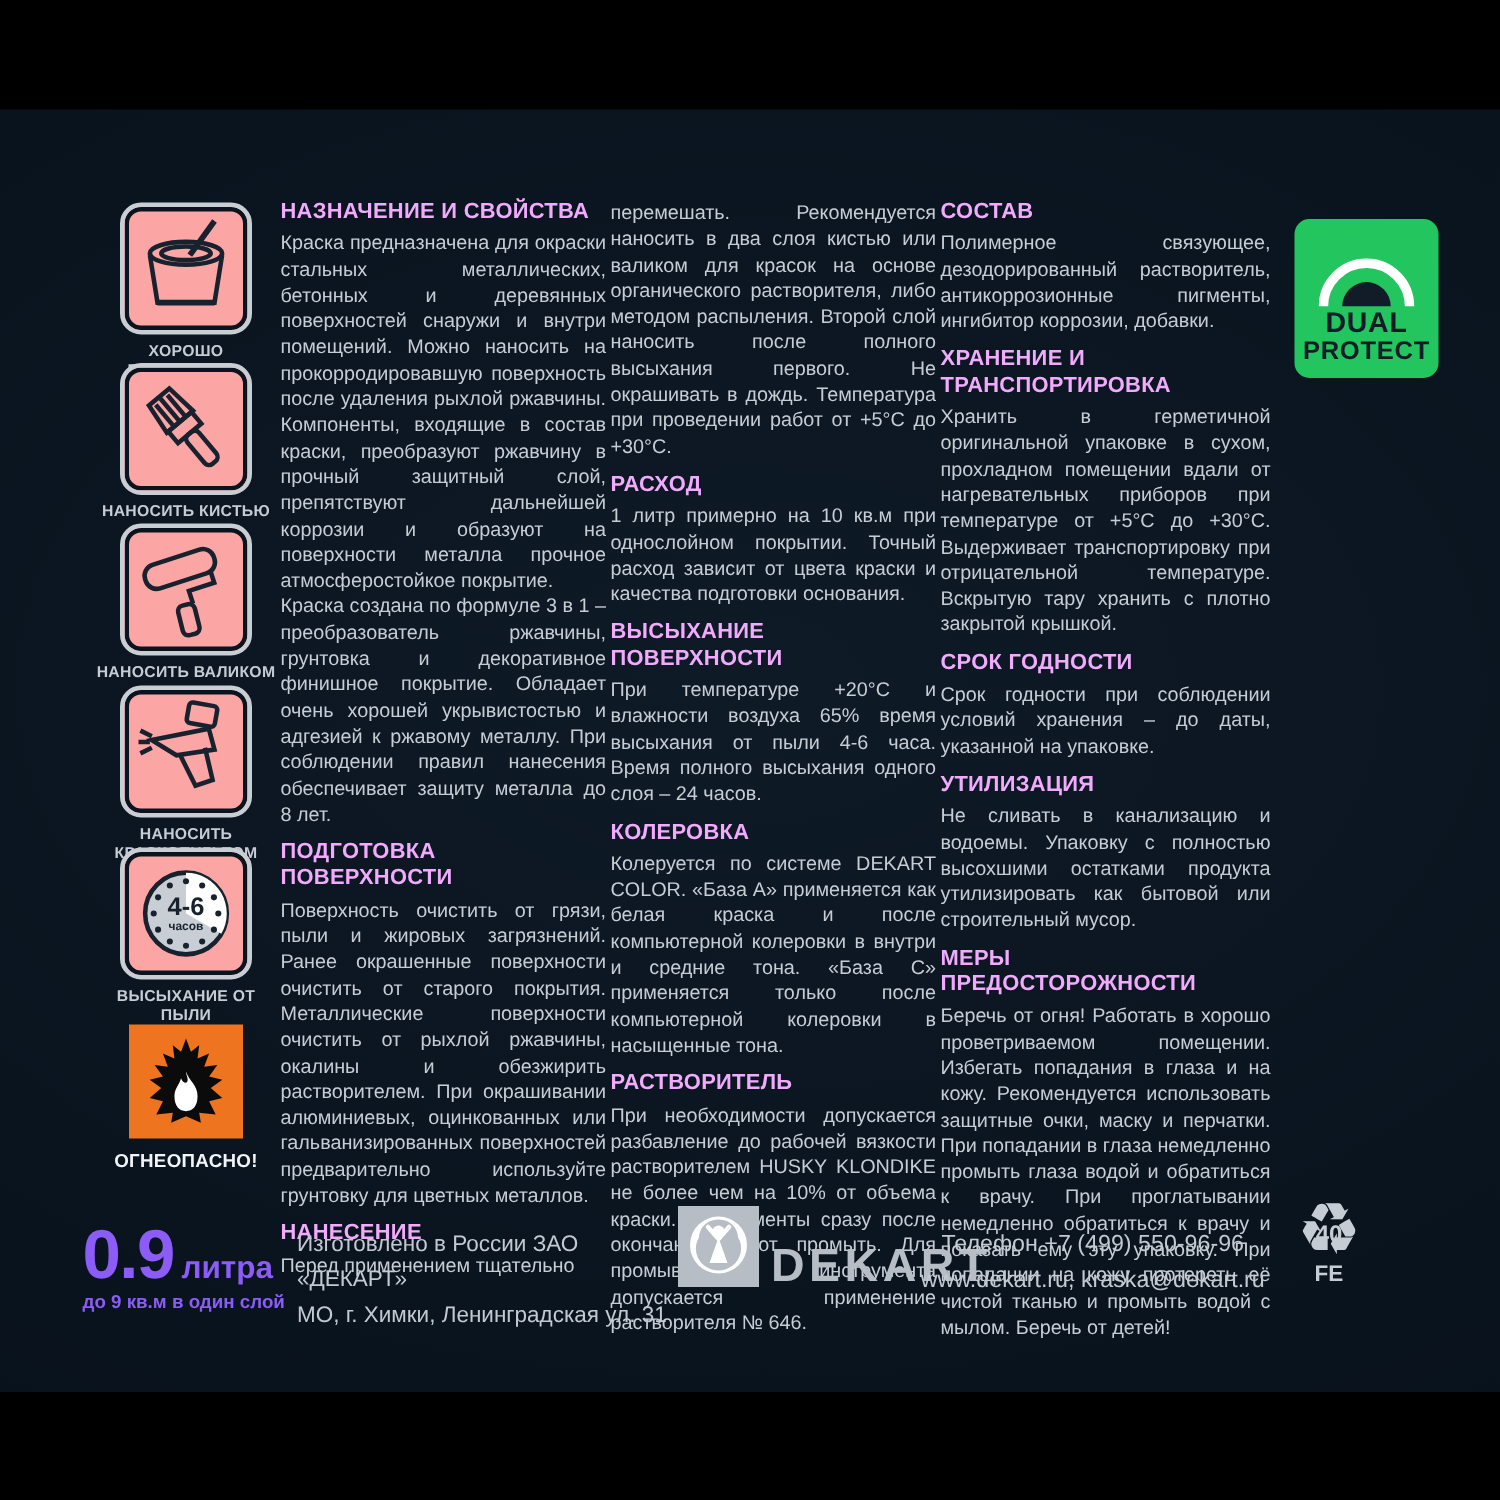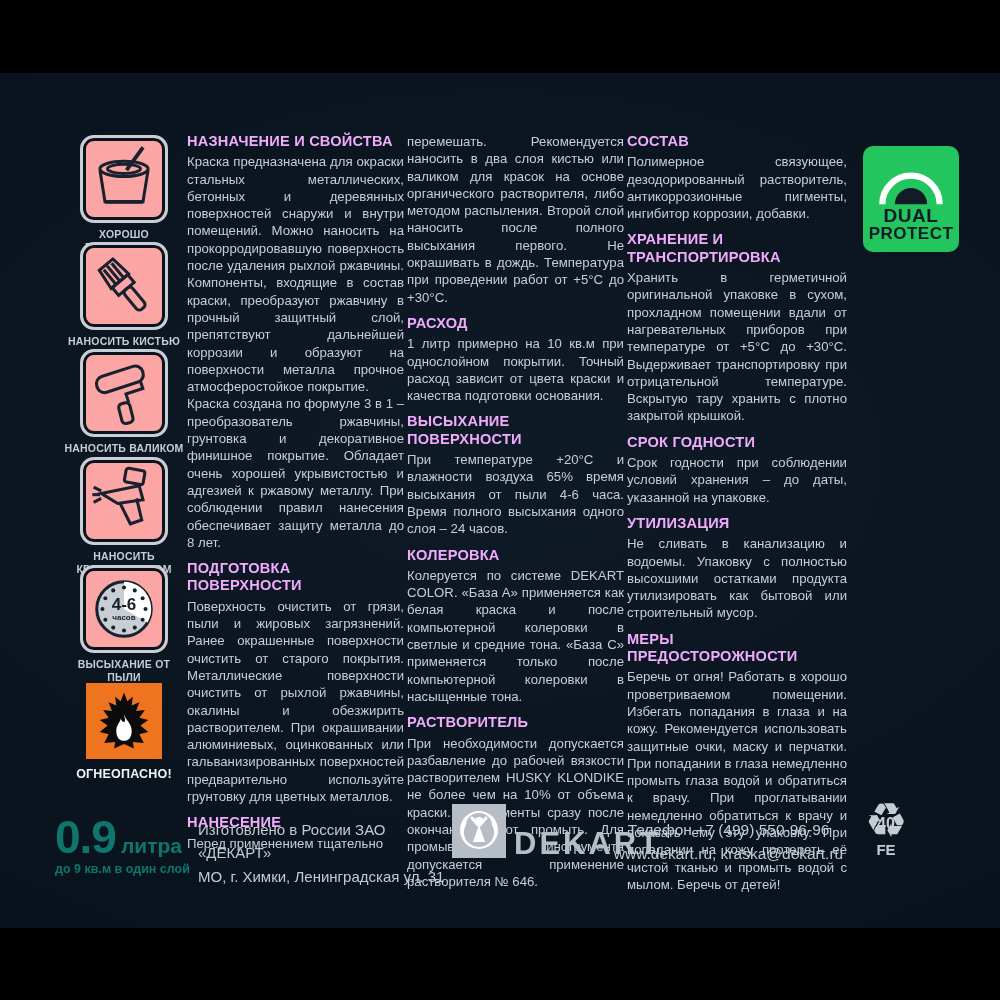--- a/index.html
+++ b/index.html
@@ -33,21 +33,21 @@
   
   .dual{position:absolute;left:861px;top:146px;width:100px;display:flex;flex-direction:column;align-items:center;}
   .dual-badge{width:96px;background:#22c55e;border-radius:10px;padding:8px 0 9px 0;
               display:flex;flex-direction:column;align-items:center;}
   .dual-line{font-weight:bold;color:#121c28;line-height:1.02;letter-spacing:.5px;}
   .dual-line.l1{font-size:19px;} .dual-line.l2{font-size:17px;}
   .dual-caption{margin-top:9px;font-weight:bold;font-size:10.5px;line-height:1.3;color:#cfd4db;
                 text-align:center;}
 
   
-  .volume{position:absolute;left:55px;top:806px;color:#0f766e;}
+  .volume{position:absolute;left:55px;top:806px;color:#8b5cf6;}
   .volume-row{display:flex;align-items:baseline;gap:5px;}
   .volume-big{font-weight:bold;font-size:46px;line-height:1;letter-spacing:-1px;}
   .volume-unit{font-weight:bold;font-size:21px;margin-top:28px;}
   .volume-note{font-weight:bold;font-size:12.5px;margin-top:2px;}
   .made-in{position:absolute;left:198px;top:818px;width:250px;color:#c3c9d1;font-size:15px;line-height:1.55;}
   .brand{position:absolute;left:452px;top:804px;display:flex;align-items:flex-end;gap:8px;}
   .brand-logo{width:54px;height:54px;background:#b7bdc5;position:relative;}
   .brand-name{font-weight:bold;font-size:31px;color:#b7bdc5;letter-spacing:3px;line-height:.85;margin-bottom:1px;}
   .contacts{position:absolute;left:606px;top:818px;width:245px;color:#c3c9d1;font-size:15.5px;
             line-height:1.55;text-align:center;}
@@ -170,21 +170,21 @@
     <p>Перед применением тщательно</p>
   </div>
 
   <div class="col col-2">
     <p>перемешать. Рекомендуется наносить в два слоя кистью или валиком для красок на основе органического растворителя, либо методом распыления. Второй слой наносить после полного высыхания первого. Не окрашивать в дождь. Температура при проведении работ от +5°С до +30°С.</p>
     <h3>РАСХОД</h3>
     <p>1 литр примерно на 10 кв.м при однослойном покрытии. Точный расход зависит от цвета краски и качества подготовки основания.</p>
     <h3>ВЫСЫХАНИЕ ПОВЕРХНОСТИ</h3>
     <p>При температуре +20°С и влажности воздуха 65% время высыхания от пыли 4-6 часа. Время полного высыхания одного слоя – 24 часов.</p>
     <h3>КОЛЕРОВКА</h3>
-    <p>Колеруется по системе DEKART COLOR. «База А» применяется как белая краска и после компьютерной колеровки в светлые и средние тона. «База С» применяется только после компьютерной колеровки в насыщенные тона.</p>
+    <p>Колеруется по системе DEKART COLOR. «База А» применяется как белая краска и после компьютерной колеровки в внутри и средние тона. «База С» применяется только после компьютерной колеровки в насыщенные тона.</p>
     <h3>РАСТВОРИТЕЛЬ</h3>
     <p>При необходимости допускается разбавление до рабочей вязкости растворителем HUSKY KLONDIKE не более чем на 10% от объема краски. Инструменты сразу после окончания работ промыть. Для промывки инструмента допускается применение растворителя № 646.</p>
   </div>
 
   <div class="col col-3">
     <h3>СОСТАВ</h3>
     <p>Полимерное связующее, дезодорированный растворитель, антикоррозионные пигменты, ингибитор коррозии, добавки.</p>
     <h3>ХРАНЕНИЕ И ТРАНСПОРТИРОВКА</h3>
     <p>Хранить в герметичной оригинальной упаковке в сухом, прохладном помещении вдали от нагревательных приборов при температуре от +5°С до +30°С. Выдерживает транспортировку при отрицательной температуре. Вскрытую тару хранить с плотно закрытой крышкой.</p>
     <h3>СРОК ГОДНОСТИ</h3>

